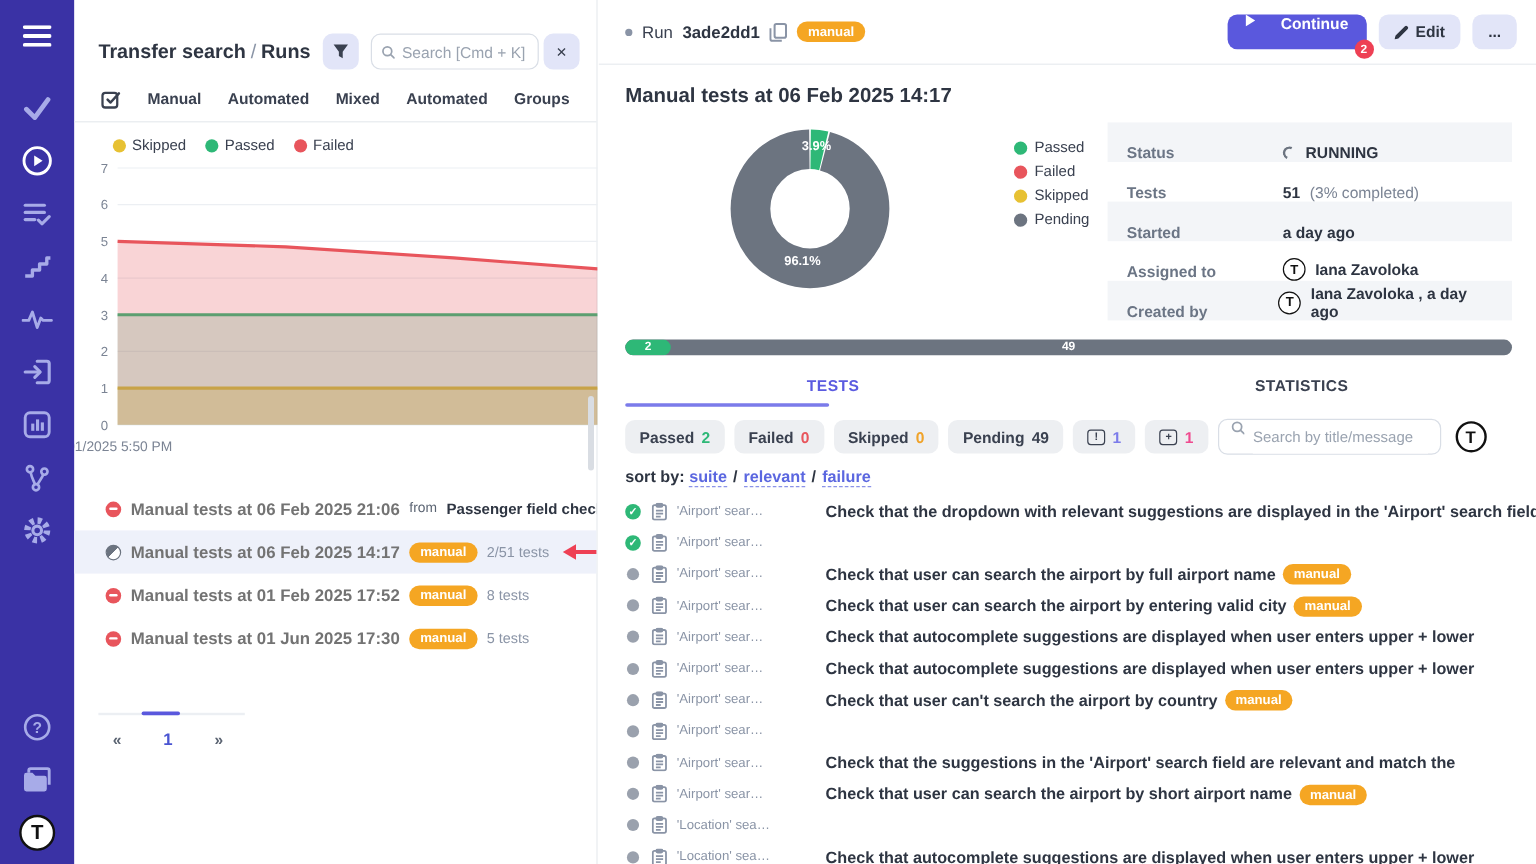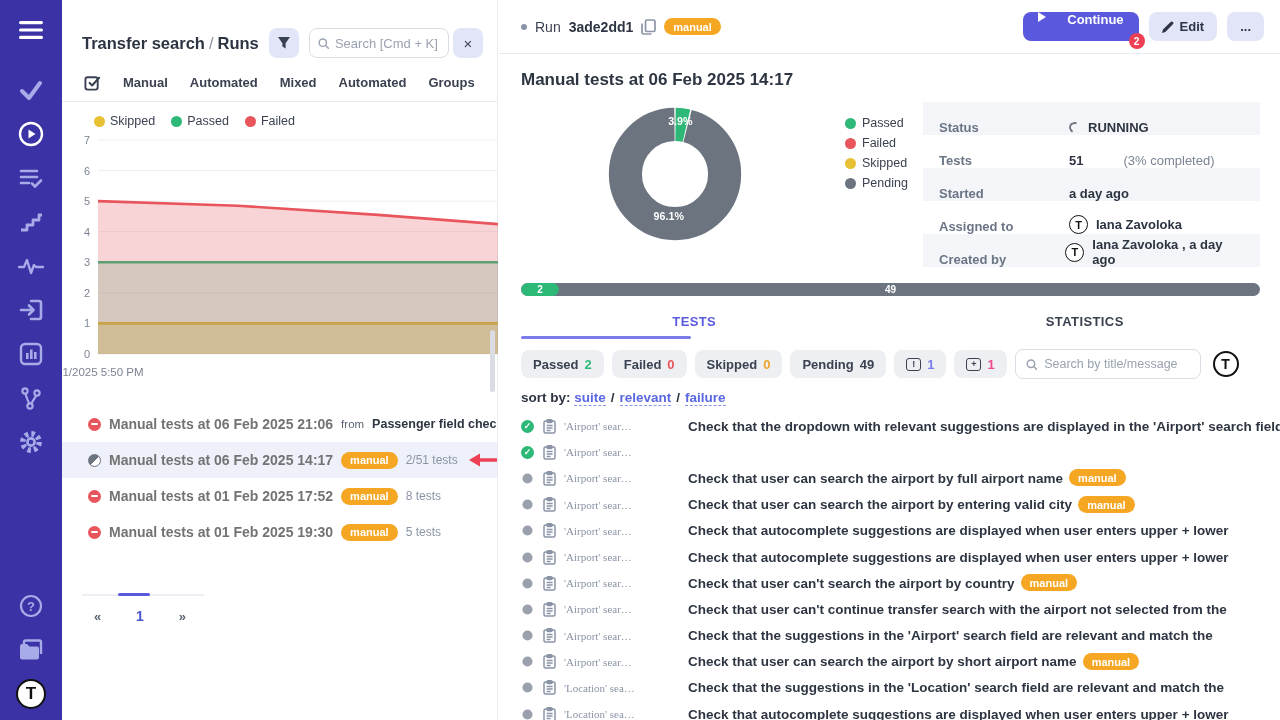--- a/index.html
+++ b/index.html
@@ -84,21 +84,21 @@
 
   .overview { display:flex; padding:8px 20px 0 22px; }
   .donut-wrap { margin-left:78px; flex:0 0 auto; }
   .donut-legend { margin-left:94px; padding-top:18px; flex:0 0 78px; }
   .dleg-item { display:flex; align-items:center; gap:6px; font-size:12.5px; color:#3a4150; margin-bottom:6px; }
   .info-table { flex:1; margin-top:4px; }
   .info-row { display:flex; align-items:flex-end; height:33px; padding:0 16px; font-size:13px; }
   .info-row:nth-child(odd) { background:#f3f5f8; }
   .info-label { width:130px; color:#6b7585; font-weight:bold; }
   .info-value { display:flex; align-items:center; gap:8px; font-weight:bold; color:#2e3542; }
-  .info-extra { color:#7b8494; font-weight:normal;margin-left:32px; }
+  .info-extra { color:#7b8494; font-weight:normal; }
   .spinner { width:11px; height:11px; border-radius:50%; border:2px solid #6c7480; border-right-color:transparent;
     border-bottom-color:transparent; display:inline-block; transform:rotate(-20deg); }
   .mini-avatar { width:19px; height:19px; border-radius:50%; border:1.8px solid #111; background:#fff; color:#111;
     font-size:11px; font-weight:bold; display:flex; align-items:center; justify-content:center; flex:0 0 auto; }
 
   .progress { position:relative; margin:16px 20px 0 22px; height:13px; border-radius:7px; background:#6c7480; overflow:hidden; }
   .progress-passed { position:absolute; left:0; top:0; bottom:0; width:38px; background:#2eb877; border-radius:7px; }
   .progress-num { position:absolute; top:0; height:13px; line-height:13px; color:#fff; font-size:10px; font-weight:bold; }
   .pn-passed { left:0; width:38px; text-align:center; z-index:2; }
   .pn-pending { left:0; width:100%; text-align:center; }
@@ -111,42 +111,42 @@
     background:#7b7bea; border-radius:2px; }
 
   .chips-row { display:flex; align-items:center; gap:8px; margin:10px 20px 0 22px; }
   .chip { background:#edeff2; border:none; border-radius:8px; height:28px; padding:0 12px; font-size:13px;
     font-weight:bold; color:#3a4150; display:flex; align-items:center; gap:6px; cursor:pointer;
     font-family:"Liberation Sans", sans-serif; }
   .chip-count.green{color:#2eb877;} .chip-count.red{color:#e8555c;} .chip-count.orange{color:#f0a32a;}
   .chip-count.dark{color:#3a4150;} .chip-count.purple{color:#7b7bea;} .chip-count.pink{color:#ef4a8f;}
   .chip-glyph { width:15px; height:13px; border:1.6px solid #3a4150; border-radius:3px; font-size:9px; font-weight:bold;
     display:flex; align-items:center; justify-content:center; color:#3a4150; }
-  .chips-search { display:flex; align-items:center; gap:7px; height:30px; width:186px; border:1px solid #d9dee6;
+  .chips-search { display:flex; gap:7px; height:30px; width:186px; border:1px solid #d9dee6;
     border-radius:8px; padding:0 10px; background:#fff; }
   .chips-search input { border:none; outline:none; width:100%; font-size:12.5px; color:#3a4150;
     font-family:"Liberation Sans", sans-serif; }
   .chips-search input::placeholder { color:#9aa3b0; }
   .chips-avatar { width:26px; height:26px; border-radius:50%; border:2px solid #111; background:#fff; color:#111;
     font-weight:bold; font-size:14px; display:flex; align-items:center; justify-content:center; margin-left:4px; cursor:pointer; }
 
   .sort-row { margin:11px 0 0 22px; font-size:13.5px; font-weight:bold; color:#2e3542; }
   .sort-link { color:#5b67e0; border-bottom:1px dashed #8b93e8; cursor:pointer; font-weight:bold; }
   .sort-sep { color:#2e3542; padding:0 5px; }
 
   .tests-list { margin-top:8px; }
   .test-row { display:flex; align-items:center; height:26.2px; padding-left:22px; white-space:nowrap;
     overflow:hidden; cursor:pointer; }
   .t-status { width:13px; height:13px; border-radius:50%; flex:0 0 auto; position:relative; }
   .t-status.passed { background:#2eb877; }
   .t-status.passed::after { content:"✓"; position:absolute; left:0; top:0; width:13px; height:13px; color:#fff;
     font-size:9px; line-height:13px; text-align:center; font-weight:bold; }
   .t-status.pending { background:#9aa1ad; transform:scale(.78); }
   .t-clip { margin:0 8px 0 9px; flex:0 0 auto; display:flex; }
-  .t-suite { font-family:Liberation Serif, serif; font-size:11px; color:#8a94a6; width:116px; flex:0 0 auto; overflow:hidden; }
+  .t-suite { font-family:Liberation Sans, sans-serif; font-size:11px; color:#8a94a6; width:116px; flex:0 0 auto; overflow:hidden; }
   .t-title { font-size:13.5px; font-weight:bold; color:#2e3542; margin-left:8px; }
   .t-title .badge-manual { margin-left:6px; position:relative; top:-1px; }
 </style>
 </head>
 <body>
 
 <nav class="sidebar">
   <div class="sb-icon sb-menu">
     <svg width="24" height="18" viewBox="0 0 24 18">
         <g fill="#fff">
@@ -347,21 +347,21 @@
         <span class="run-status failed"></span>
         <span class="run-title">Manual tests at 01 Feb 2025 17:52</span>
 
         <span class="badge-manual">manual</span>
         <span class="run-count">8 tests</span>
 
       </div>
 
       <div class="run-row">
         <span class="run-status failed"></span>
-        <span class="run-title">Manual tests at 01 Feb 2025 19:30</span>
+        <span class="run-title">Manual tests at 01 Jun 2025 17:30</span>
 
         <span class="badge-manual">manual</span>
         <span class="run-count">5 tests</span>
 
       </div>
 
   </div>
 
   <div class="pagination">
     <div class="pag-line">
@@ -675,21 +675,20 @@
         <span class="t-clip">
           <svg width="13" height="15" viewBox="0 0 13 15">
             <g fill="none" stroke="#8a94a6" stroke-width="1.5">
               <rect x="1" y="2" width="11" height="12" rx="1.5"></rect>
               <rect x="4" y="0.8" width="5" height="2.6" rx="1" fill="#8a94a6"></rect>
               <path d="M3.6 6.5 h6 M3.6 9 h6 M3.6 11.5 h4"></path>
             </g>
           </svg>
         </span>
         <span class="t-suite">'Airport' sear…</span>
-        <span class="t-title"><span>Check that user can't continue transfer search with the airport not selected from the</span></span>
       </div>
 
       <div class="test-row">
         <span class="t-status pending"></span>
         <span class="t-clip">
           <svg width="13" height="15" viewBox="0 0 13 15">
             <g fill="none" stroke="#8a94a6" stroke-width="1.5">
               <rect x="1" y="2" width="11" height="12" rx="1.5"></rect>
               <rect x="4" y="0.8" width="5" height="2.6" rx="1" fill="#8a94a6"></rect>
               <path d="M3.6 6.5 h6 M3.6 9 h6 M3.6 11.5 h4"></path>
@@ -720,21 +719,20 @@
         <span class="t-clip">
           <svg width="13" height="15" viewBox="0 0 13 15">
             <g fill="none" stroke="#8a94a6" stroke-width="1.5">
               <rect x="1" y="2" width="11" height="12" rx="1.5"></rect>
               <rect x="4" y="0.8" width="5" height="2.6" rx="1" fill="#8a94a6"></rect>
               <path d="M3.6 6.5 h6 M3.6 9 h6 M3.6 11.5 h4"></path>
             </g>
           </svg>
         </span>
         <span class="t-suite">'Location' sea…</span>
-        <span class="t-title"><span>Check that the suggestions in the 'Location' search field are relevant and match the</span></span>
       </div>
 
       <div class="test-row">
         <span class="t-status pending"></span>
         <span class="t-clip">
           <svg width="13" height="15" viewBox="0 0 13 15">
             <g fill="none" stroke="#8a94a6" stroke-width="1.5">
               <rect x="1" y="2" width="11" height="12" rx="1.5"></rect>
               <rect x="4" y="0.8" width="5" height="2.6" rx="1" fill="#8a94a6"></rect>
               <path d="M3.6 6.5 h6 M3.6 9 h6 M3.6 11.5 h4"></path>

